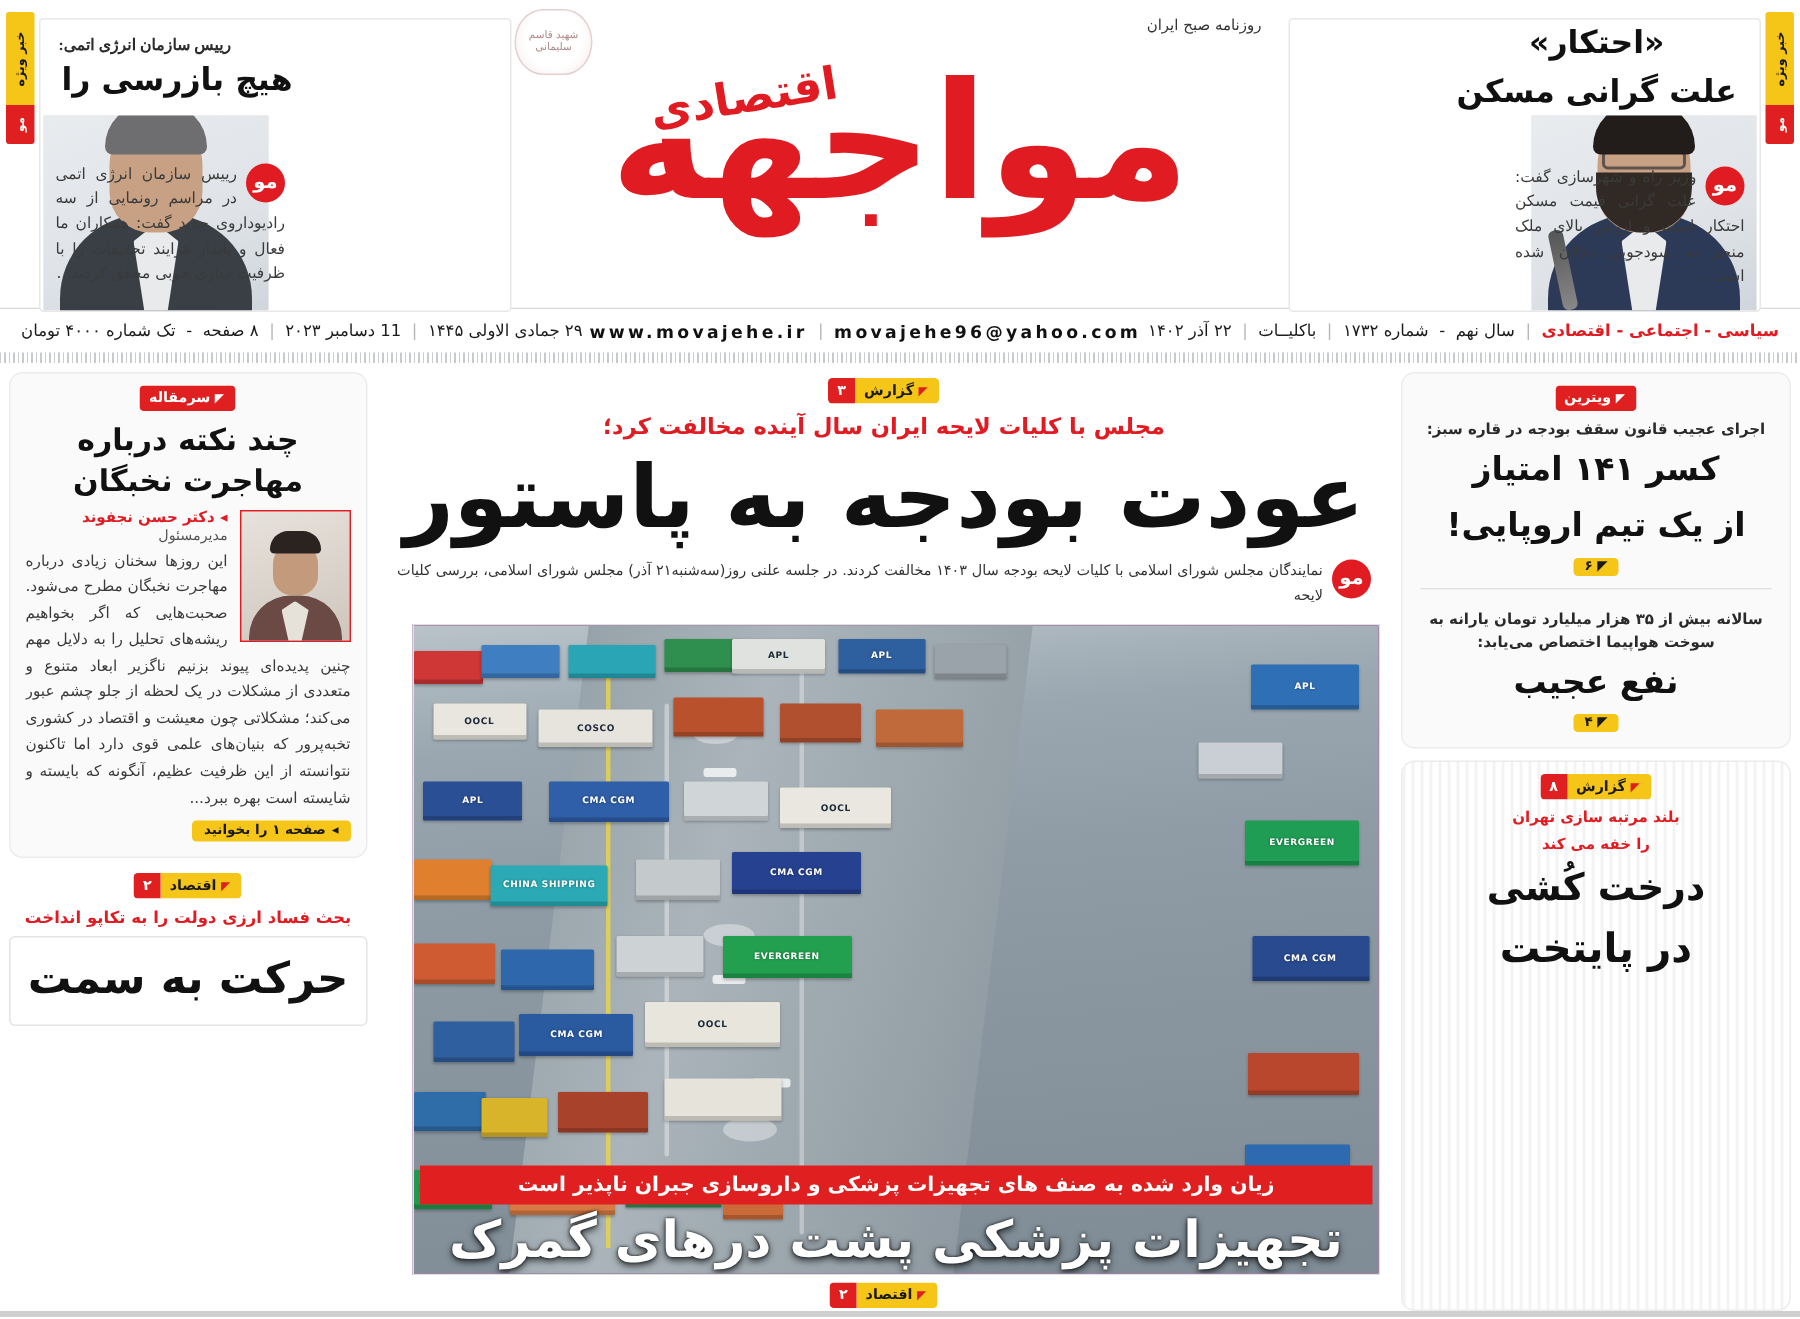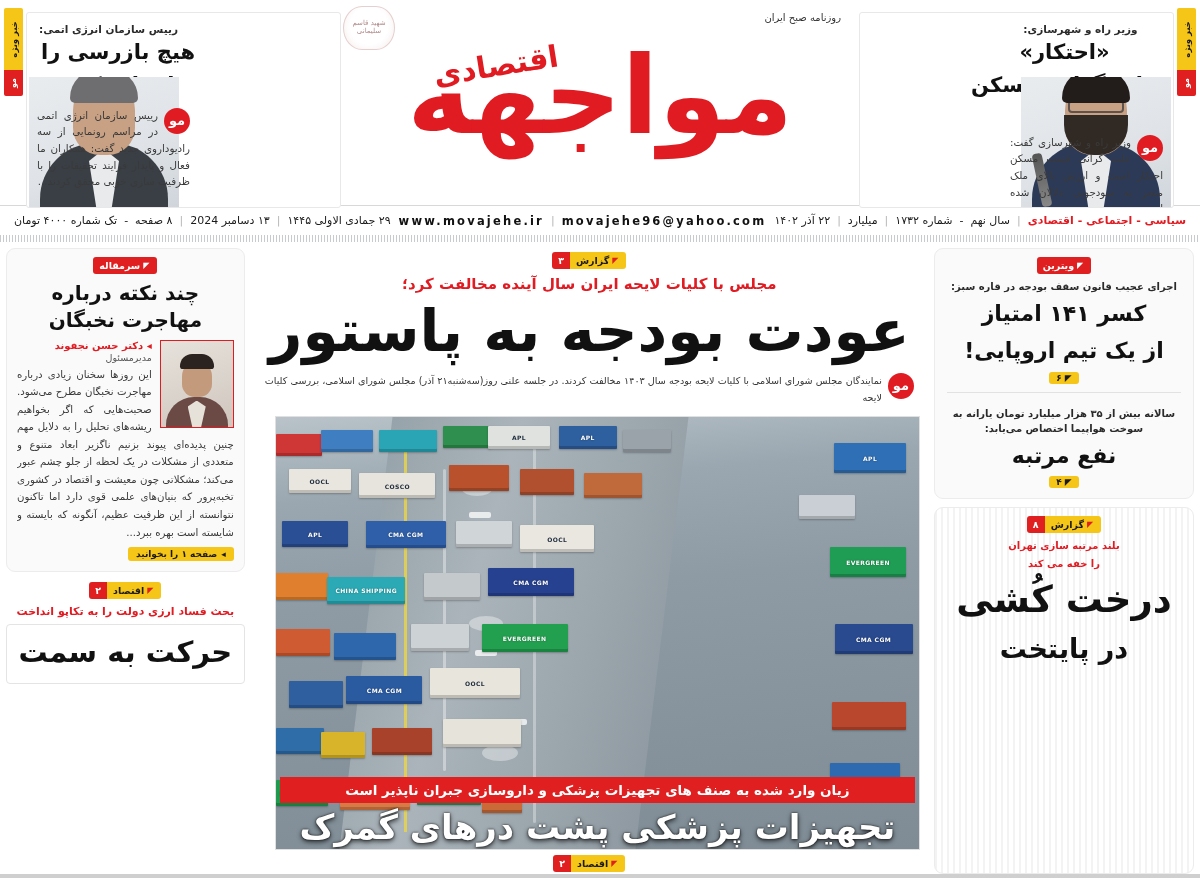--- a/index.html
+++ b/index.html
@@ -98,21 +98,21 @@
     position: absolute; bottom: 0;
     width: 150px; height: 130px;
     background: #d9dde2;
     overflow: hidden;
   }
   .teaser.left .teaser-photo  { left: 2px; }
   .teaser.right .teaser-photo { right: 2px; }
   .teaser.left .teaser-kicker,
   .teaser.left .teaser-head,
   .teaser.left .teaser-body { margin-right: 0; }
-  .teaser.left .teaser-kicker { padding-right: 150px; }
+  .teaser.left .teaser-kicker { padding-right: 150px; font-family: Liberation Serif, serif; }
   .teaser.left .teaser-head   { padding-right: 120px; }
   .teaser.left .teaser-body   { padding-right: 150px; }
   .teaser.right .teaser-kicker{ padding-left: 140px; }
   .teaser.right .teaser-head  { padding-left: 110px; }
   .teaser.right .teaser-body  { padding-left: 150px; }
 
   
   .portrait { position: absolute; inset: 0; }
   .portrait .bg { position: absolute; inset: 0; background: linear-gradient(160deg,#e9ecef 0%,#dfe3e7 60%,#cfd5db 100%); }
   .portrait .suit {
@@ -415,21 +415,20 @@
           <div class="portrait dark">
             <div class="bg"></div>
             <div class="suit"></div>
             <div class="head"></div>
             <div class="beard"></div>
             <div class="glasses"></div>
             <div class="hair"></div>
             <div class="mic"></div>
           </div>
         </div>
-        <div class="teaser-kicker">وزیر راه و شهرسازی:</div>
         <div class="teaser-head">«احتکار»</div>
         <div class="teaser-head">علت گرانی مسکن است</div>
         <div class="teaser-body">
           <span class="mo-mark mo-inline">مو</span>
           <span>وزیر راه و شهرسازی گفت: علت گرانی قیمت مسکن احتکار است و ارزش بالای ملک منجر به سودجویی دلالان شده است...</span>
         </div>
       </div>
     </div>
 
     <div class="mh-center">
@@ -465,35 +464,35 @@
   </div>
 
   <div class="infobar">
     <div class="seg">
       <span class="cat-red">سیاسی - اجتماعی - اقتصادی</span>
       <span class="sep">|</span>
       <span>سال نهم</span>
       <span>-</span>
       <span>شماره ۱۷۳۲</span>
       <span class="sep">|</span>
-      <span>میلیارد</span>
+      <span>باکلیــات</span>
       <span class="sep">|</span>
       <span>۲۲ آذر ۱۴۰۲</span>
     </div>
 
     <div class="seg">
       <span class="mail">movajehe96@yahoo.com</span>
       <span class="sep">|</span>
       <span class="url">www.movajehe.ir</span>
     </div>
 
     <div class="seg">
       <span>۲۹ جمادی الاولی ۱۴۴۵</span>
       <span class="sep">|</span>
-      <span>۱۳ دسامبر 2024</span>
+      <span>11 دسامبر ۲۰۲۳</span>
       <span class="sep">|</span>
       <span>۸ صفحه</span>
       <span>-</span>
       <span>تک شماره ۴۰۰۰ تومان</span>
     </div>
   </div>
   <div class="rule-dotted"></div>
 
   <div class="body-grid">
 
@@ -514,42 +513,42 @@
         <div class="center-row">
           <span class="pageref">
             <span>◤</span>
             <span>۶</span>
           </span>
         </div>
 
         <div class="divider"></div>
 
         <div class="kicker">سالانه بیش از ۳۵ هزار میلیارد تومان یارانه به سوخت هواپیما اختصاص می‌یابد:</div>
-        <div class="headline-lg">نفع مرتبه</div>
+        <div class="headline-lg">نفع عجیب</div>
         <div class="center-row">
           <span class="pageref">
             <span>◤</span>
             <span>۴</span>
           </span>
         </div>
       </div>
 
       <div class="card striped" style="flex:1 1 auto; position:relative;">
         <div class="badge-center">
           <span class="badge">
             <span class="b-label">
               <span class="caret">◤</span>
               <span>گزارش</span>
             </span>
             <span class="b-num">۸</span>
           </span>
         </div>
         <div class="kicker red">بلند مرتبه سازی تهران</div>
         <div class="kicker red" style="padding-top:0">را خفه می کند</div>
-        <div class="headline-xl" style="font-size:37px">درخت کُشی</div>
+        <div class="headline-xl" style="font-size:25px">درخت کُشی</div>
         <div class="headline-xl" style="font-size:27px;padding-top:0">در پایتخت</div>
 
       </div>
     </div>
 
     <div class="col-main">
       <div class="badge-center" style="padding-top:4px">
         <span class="badge">
           <span class="b-label">
             <span class="caret">◤</span>

